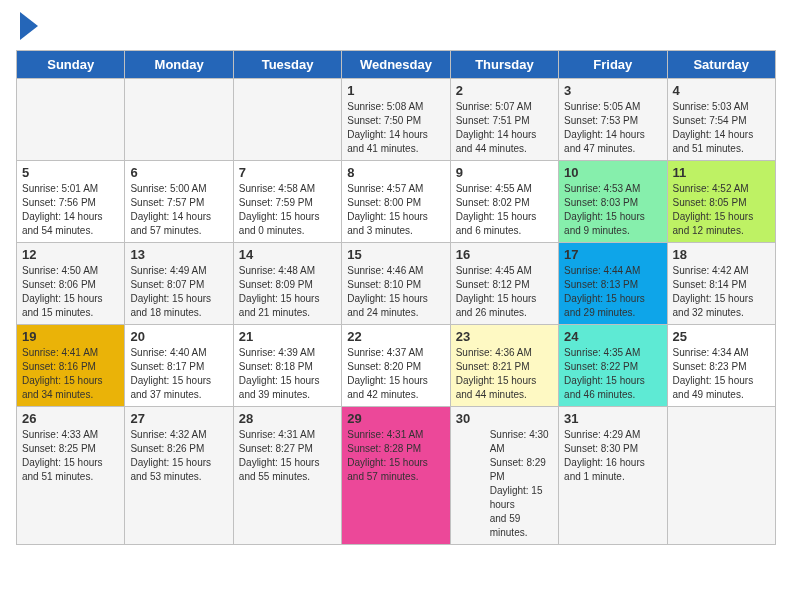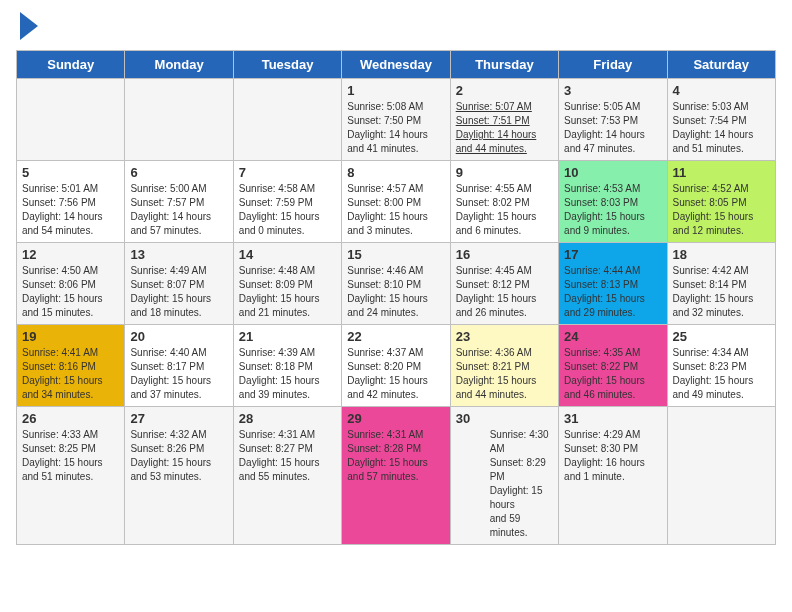--- a/index.html
+++ b/index.html
@@ -133,21 +133,21 @@
         <td class="empty-cell" style="background: rgb(245, 245, 245);"></td>
         <td style="background: rgb(245, 245, 245);">
           <span class="day-num">1</span>
           <div class="day-info" style="white-space: pre-line;">Sunrise: 5:08 AM
 Sunset: 7:50 PM
 Daylight: 14 hours
 and 41 minutes.</div>
         </td>
         <td style="background: rgb(245, 245, 245);">
           <span class="day-num">2</span>
-          <div class="day-info" style="white-space: pre-line; text-decoration: underline;">Sunrise: 5:07 AM
+          <div class="day-info" style="white-space: pre-line;">Sunrise: 5:07 AM
 Sunset: 7:51 PM
 Daylight: 14 hours
 and 44 minutes.</div>
         </td>
         <td style="background: rgb(245, 245, 245);">
           <span class="day-num">3</span>
           <div class="day-info" style="white-space: pre-line;">Sunrise: 5:05 AM
 Sunset: 7:53 PM
 Daylight: 14 hours
 and 47 minutes.</div>
@@ -291,21 +291,21 @@
 Daylight: 15 hours
 and 42 minutes.</div>
         </td>
         <td style="background: #fef9c3;">
           <span class="day-num">23</span>
           <div class="day-info" style="white-space: pre-line;">Sunrise: 4:36 AM
 Sunset: 8:21 PM
 Daylight: 15 hours
 and 44 minutes.</div>
         </td>
-        <td style="background: #ec4899;">
+        <td style="background: #5eead4;">
           <span class="day-num">24</span>
           <div class="day-info" style="white-space: pre-line;">Sunrise: 4:35 AM
 Sunset: 8:22 PM
 Daylight: 15 hours
 and 46 minutes.</div>
         </td>
         <td style="background: rgb(255, 255, 255);">
           <span class="day-num">25</span>
           <div class="day-info" style="white-space: pre-line;">Sunrise: 4:34 AM
 Sunset: 8:23 PM

